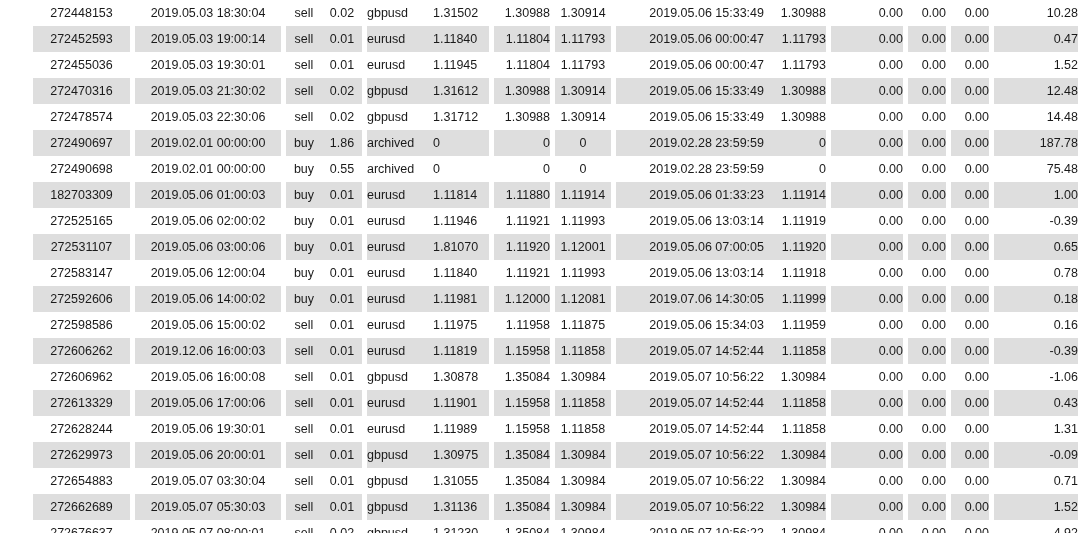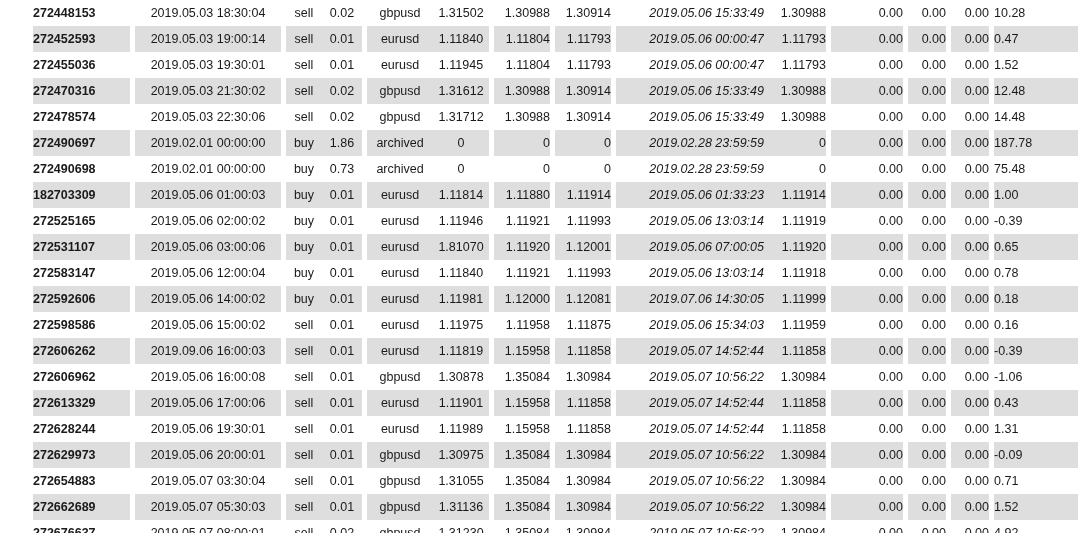--- a/index.html
+++ b/index.html
@@ -37,34 +37,34 @@
   tr.plain  td.cell { background-color: #ffffff; }
 
   
   td.gutter-left  { width: 33px;  background: #ffffff !important; }
   td.gutter-right { width: 25px;  background: #ffffff !important; }
 
   
   td.sep { width: 5px; background: #ffffff !important; }
 
   
-  td.c-ticket   { width: 97px;  text-align: left; padding-right: 6px; font-weight: bold; }
+  td.c-ticket   { width: 97px;  text-align: center; padding-right: 6px; }
   td.c-opentime { width: 146px; text-align: center; padding-right: 6px; }
   td.c-type     { width: 36px;  text-align: center; padding-right: 5px; }
   td.c-size     { width: 40px;  text-align: center; padding-right: 6px; }
-  td.c-item     { width: 66px;  text-align: center; padding-right: 6px; }
-  td.c-price    { width: 56px;  text-align: center; padding-right: 5px; }
+  td.c-item     { width: 66px;  text-align: left; padding-right: 6px; }
+  td.c-price    { width: 56px;  text-align: left; padding-right: 5px; }
   td.c-sl       { width: 56px;  text-align: right; padding-right: 5px; }
-  td.c-tp       { width: 56px;  text-align: right; padding-right: 5px; }
-  td.c-closetime{ width: 148px; text-align: right; padding-right: 6px; font-style: italic; }
+  td.c-tp       { width: 56px;  text-align: center; padding-right: 5px; }
+  td.c-closetime{ width: 148px; text-align: right; padding-right: 6px; }
   td.c-closepx  { width: 62px;  text-align: right; padding-right: 6px; }
   td.c-comm     { width: 72px;  text-align: right; padding-right: 6px; }
   td.c-taxes    { width: 38px;  text-align: right; padding-right: 6px; }
   td.c-swap     { width: 38px;  text-align: right; padding-right: 6px; }
-  td.c-profit   { width: 84px;  padding-right: 9px; }
+  td.c-profit   { width: 84px;  text-align: right; padding-right: 9px; }
 </style>
 </head>
 <body>
 
 <table id="trade-table">
   <tbody>
       <tr class="plain">
         <td class="gutter-left"></td>
         <td class="cell c-ticket">272448153</td>
         <td class="sep"></td>
@@ -232,21 +232,21 @@
         <td class="cell c-profit">187.78</td>
         <td class="gutter-right"></td>
       </tr>
       <tr class="plain">
         <td class="gutter-left"></td>
         <td class="cell c-ticket">272490698</td>
         <td class="sep"></td>
         <td class="cell c-opentime">2019.02.01 00:00:00</td>
         <td class="sep"></td>
         <td class="cell c-type">buy</td>
-        <td class="cell c-size">0.73</td>
+        <td class="cell c-size">0.55</td>
         <td class="sep"></td>
         <td class="cell c-item">archived</td>
         <td class="cell c-price">0</td>
         <td class="sep"></td>
         <td class="cell c-sl">0</td>
         <td class="sep"></td>
         <td class="cell c-tp">0</td>
         <td class="sep"></td>
         <td class="cell c-closetime">2019.02.28 23:59:59</td>
         <td class="cell c-closepx">0</td>
@@ -425,21 +425,21 @@
         <td class="sep"></td>
         <td class="cell c-swap">0.00</td>
         <td class="sep"></td>
         <td class="cell c-profit">0.16</td>
         <td class="gutter-right"></td>
       </tr>
       <tr class="shaded">
         <td class="gutter-left"></td>
         <td class="cell c-ticket">272606262</td>
         <td class="sep"></td>
-        <td class="cell c-opentime">2019.09.06 16:00:03</td>
+        <td class="cell c-opentime">2019.12.06 16:00:03</td>
         <td class="sep"></td>
         <td class="cell c-type">sell</td>
         <td class="cell c-size">0.01</td>
         <td class="sep"></td>
         <td class="cell c-item">eurusd</td>
         <td class="cell c-price">1.11819</td>
         <td class="sep"></td>
         <td class="cell c-sl">1.15958</td>
         <td class="sep"></td>
         <td class="cell c-tp">1.11858</td>

